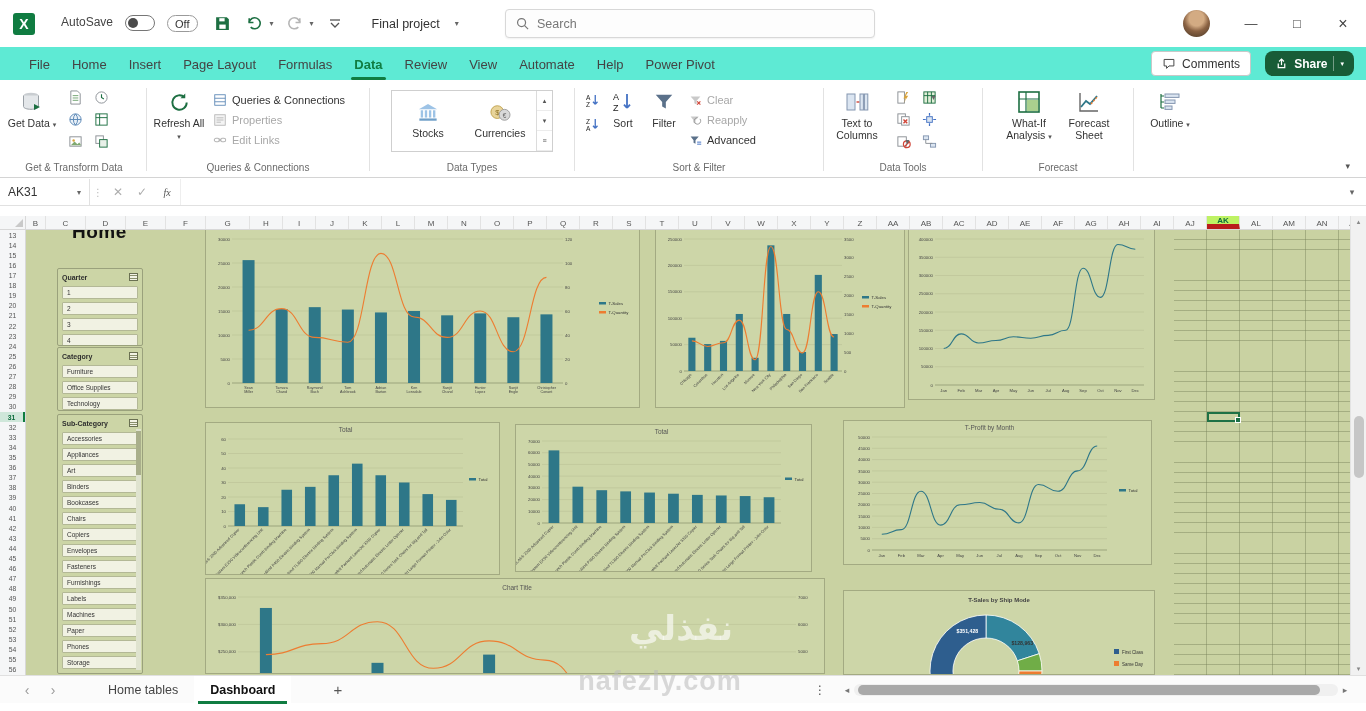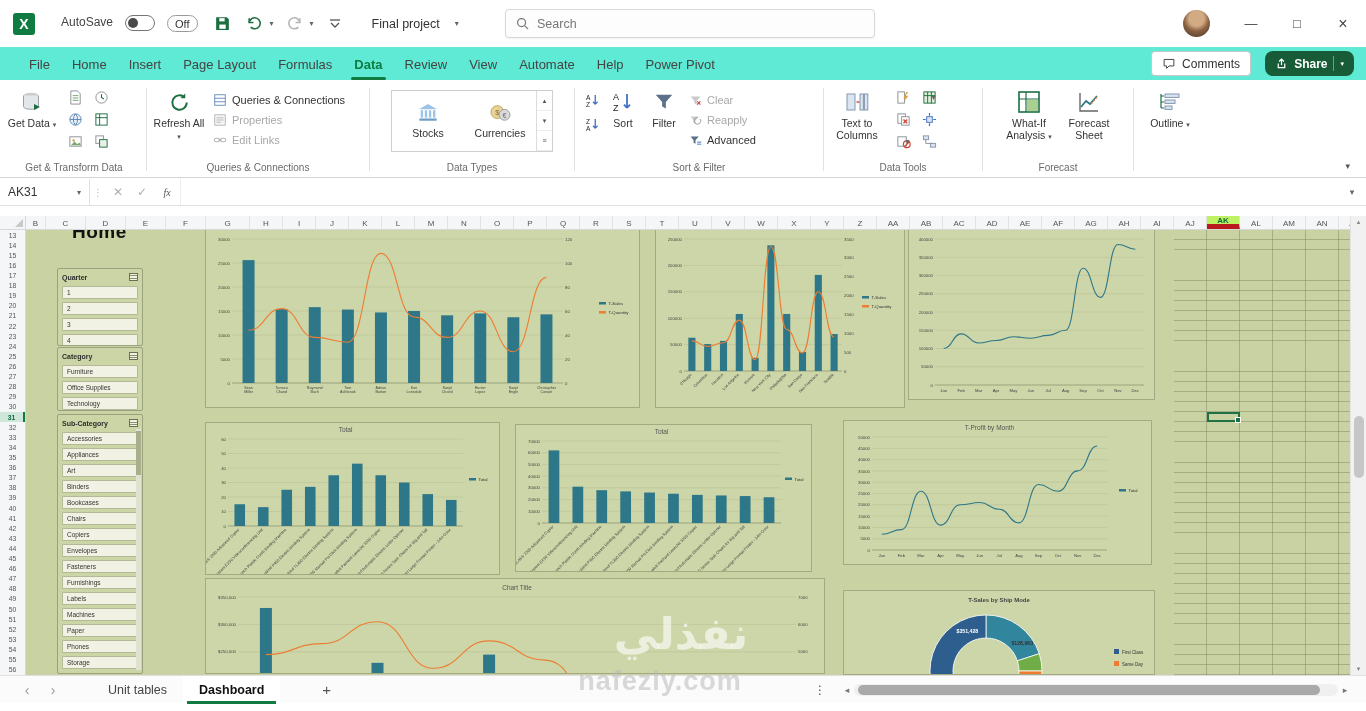--- a/index.html
+++ b/index.html
@@ -82,21 +82,21 @@
 .panel.clip{overflow:hidden}
 .slicer{position:absolute;background:#ccd5a6;border:1px solid #9aa17c;border-radius:2px;padding:2px 4px;overflow:hidden}
 .sl-head{display:flex;justify-content:space-between;align-items:center;height:12px}
 .sl-title{font-size:7px;font-weight:bold;color:#2e2e2e}
 .sl-ico{width:9px;height:8px;border:1px solid #6a7052;background:repeating-linear-gradient(to bottom,#f2f3e4 0 1.5px,#8a906c 1.5px 2.5px)}
 .sl-item{height:13px;margin-top:3px;background:#f1f2e3;border:1px solid #b3b896;border-radius:1px;font-size:6.5px;color:#333;display:flex;align-items:center;padding-left:4px;white-space:nowrap;overflow:hidden}
 .sl-scroll{position:absolute;right:1px;top:14px;bottom:3px;width:5px;background:#dfe3cf}
 .sl-scroll::after{content:"";position:absolute;left:0;top:2px;width:5px;height:44px;background:#a9af8b}
 .selcell{position:absolute;left:1181px;top:182px;width:33px;height:10px;border:2px solid #1e7145;z-index:5}
 .selcell::after{content:"";position:absolute;right:-3px;bottom:-3px;width:4px;height:4px;background:#1e7145;border:1px solid #fff}
-.wm1{position:absolute;left:510px;top:378px;width:290px;text-align:center;font-size:44px;font-weight:bold;color:rgba(255,255,255,.62);font-family:"DejaVu Sans",sans-serif;z-index:6;pointer-events:none}
+.wm1{position:absolute;left:510px;top:378px;width:290px;text-align:center;font-size:34px;font-weight:bold;color:rgba(255,255,255,.62);font-family:"DejaVu Sans",sans-serif;z-index:6;pointer-events:none}
 .wm2{position:absolute;left:525px;top:666px;width:270px;text-align:center;font-size:27px;font-weight:bold;color:rgba(185,185,185,.55);letter-spacing:1px;z-index:12;pointer-events:none}
 
 
 .vscroll{position:absolute;left:1350px;top:216px;width:16px;height:459px;background:#f1f1f1;border-left:1px solid #e3e3e3;display:flex;flex-direction:column;align-items:center;font-size:7px;color:#888}
 .vthumb{position:absolute;left:3px;top:200px;width:10px;height:62px;background:#c6c6c6;border-radius:5px}
 
 
 .tabbar{position:absolute;left:0;top:675px;width:1366px;height:28px;background:#fbfbfb;border-top:1px solid #e0e0e0;display:flex;align-items:center}
 .tnav{width:26px;text-align:center;color:#999;font-size:14px}
 .tnav:first-child{margin-left:14px}
@@ -982,21 +982,21 @@
   <div class="vscroll">
     <span style="margin-top:2px">▴</span>
     <div class="vthumb"></div>
     <span style="position:absolute;bottom:2px">▾</span>
   </div>
 
   <div class="tabbar">
     <span class="tnav">‹</span>
     <span class="tnav">›</span>
     <div class="stab" style="margin-left:26px">
-        <span>Unit tables</span>
+        <span>Home tables</span>
       </div>
     <div class="stab active">
         <span>Dashboard</span>
       </div>
     <span class="addtab">+</span>
     <span class="tmore">⋮</span>
     <div class="hscroll">
       <span class="harrow">◂</span>
       <div class="htrack">
           <div class="hthumb"></div>

